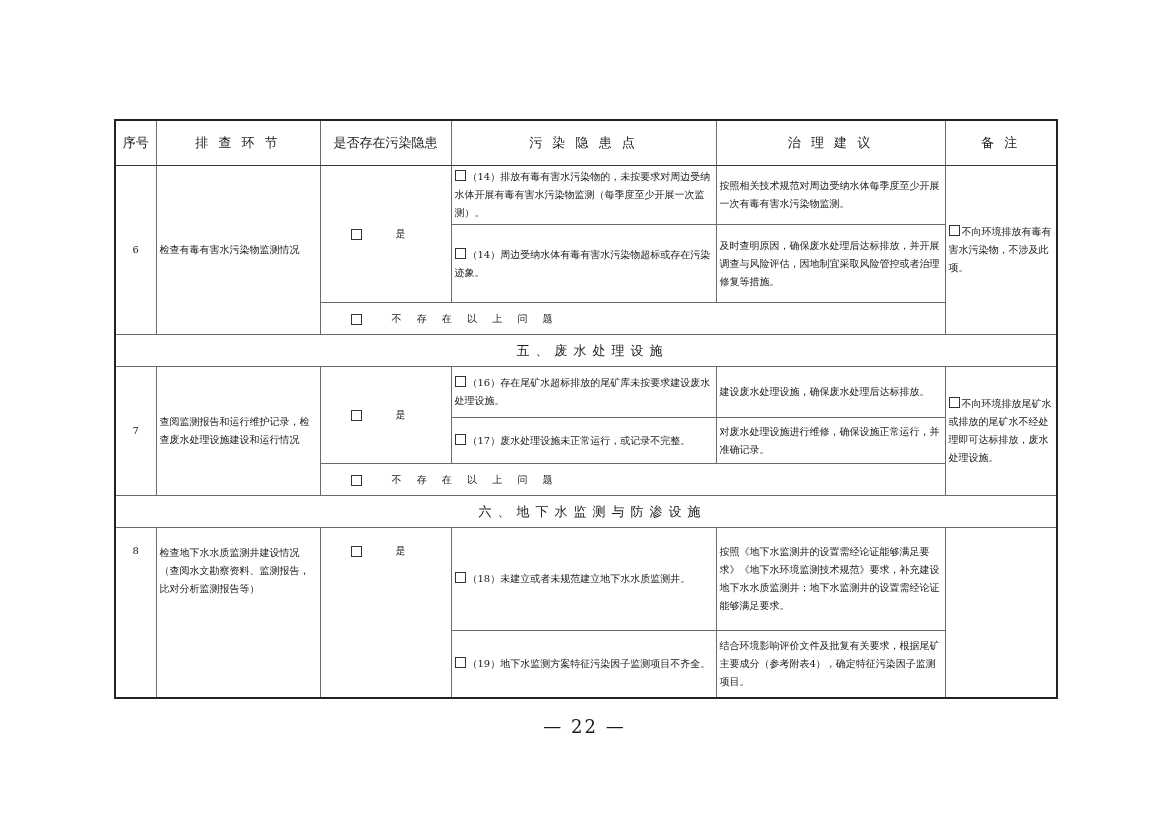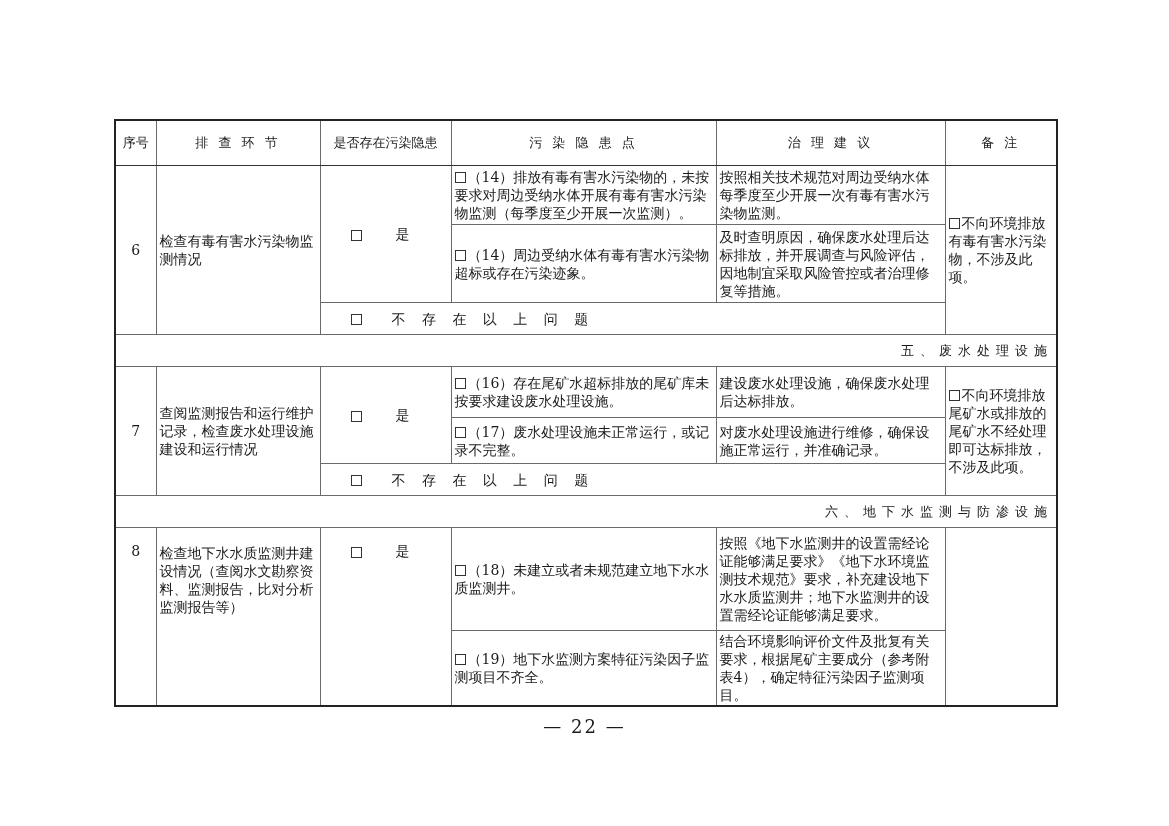--- a/index.html
+++ b/index.html
@@ -3,29 +3,29 @@
 <meta charset="utf-8">
 <style>
   html, body { margin: 0; padding: 0; background: #ffffff; }
   body { width: 1169px; height: 826px; position: relative; overflow: hidden;
          font-family: "DejaVu Serif", "Liberation Serif", serif; color: #1a1a1a; }
   .page-table {
     position: absolute; left: 114px; top: 119px; width: 942px;
     border-collapse: collapse; table-layout: fixed; border: 2px solid #222;
   }
   .page-table td {
-    border: 1px solid #6a6a6a; font-size: 14px; line-height: 18px;
+    border: 1px solid #6a6a6a; font-size: 10px; line-height: 18px;
     padding: 1px 3px; vertical-align: middle; overflow: hidden; word-break: break-all;
   }
   .hdr td { height: 42px; text-align: center; font-family: "DejaVu Sans", "Liberation Sans", sans-serif;
             font-size: 13px; letter-spacing: 3px; border-bottom: 1.5px solid #333; }
   .hdr td.tight { letter-spacing: 0; }
   .center { text-align: center; }
   .sec td { height: 29px; font-family: "DejaVu Sans", "Liberation Sans", sans-serif;
-            font-size: 13px; letter-spacing: 6px; padding-left: 16px; text-align: right; }
+            font-size: 13px; letter-spacing: 6px; padding-left: 16px; text-align: center; }
   .yes-cell { text-align: left; padding-left: 30px !important; }
   .yes-cell .box, .none-row .box { display: inline-block; width: 9px; height: 9px; border: 1px solid #333;
             vertical-align: middle; margin-right: 34px; }
   .none-row td.none { height: 29px; padding-left: 30px; letter-spacing: 6px; margin-left: 47px; }
   .none-row .box { margin-right: 30px; }
   .sq { display: inline-block; width: 9px; height: 9px; border: 1px solid #333; vertical-align: -1px; margin-right: 2px; }
   .top { vertical-align: top !important; }
   .page-number { position: absolute; left: 0; width: 1169px; top: 716px; text-align: center;
                  font-size: 18px; letter-spacing: 2px; font-family: "DejaVu Serif", serif; }
 </style>
@@ -75,21 +75,21 @@
   </tr>
 
   <tr>
     <td rowspan="3" class="center">7</td>
     <td rowspan="3">查阅监测报告和运行维护记录，检查废水处理设施建设和运行情况</td>
     <td rowspan="2" class="yes-cell">
       <span class="box"></span><span>是</span>
     </td>
     <td style="height:48px"><span class="sq"></span><span>（16）存在尾矿水超标排放的尾矿库未按要求建设废水处理设施。</span></td>
     <td>建设废水处理设施，确保废水处理后达标排放。</td>
-    <td rowspan="3"><span class="sq"></span><span>不向环境排放尾矿水或排放的尾矿水不经处理即可达标排放，不涉及此项。</span></td>
+    <td rowspan="3"><span class="sq"></span><span>不向环境排放尾矿水或排放的尾矿水不经处理即可达标排放，废水处理设施。</span></td>
   </tr>
   <tr>
     <td style="height:43px"><span class="sq"></span><span>（17）废水处理设施未正常运行，或记录不完整。</span></td>
     <td>对废水处理设施进行维修，确保设施正常运行，并准确记录。</td>
   </tr>
   <tr class="none-row">
     <td colspan="3" class="none"><span class="box"></span><span>不 存 在 以 上 问 题</span></td>
   </tr>
 
   <tr class="sec">

